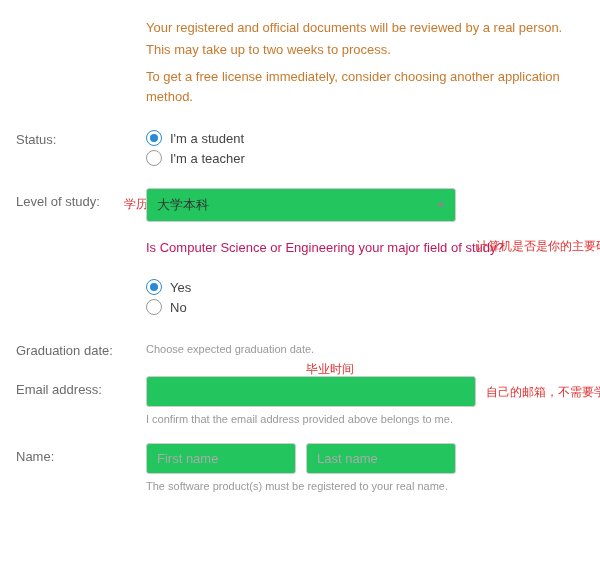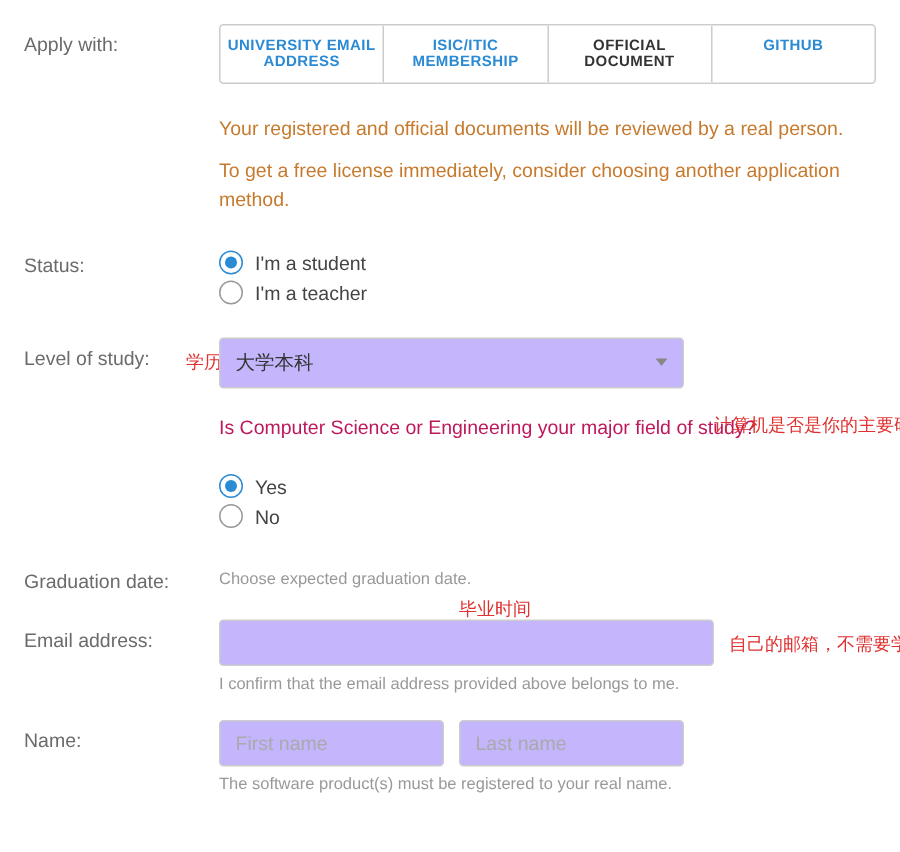--- a/index.html
+++ b/index.html
@@ -31,21 +31,21 @@
     margin-right: 8px; display: inline-flex; align-items: center; justify-content: center;
     cursor: pointer; background: #fff;
   }
   .radio.checked::after {
     content: ""; width: 8px; height: 8px; background: #2a8ad4; border-radius: 50%;
   }
   .radio.checked { border-color: #2a8ad4; }
   .radio-label { color: #444; font-size: 13px; }
   .select, .text-input {
     width: 100%; border: 1px solid #ccc; border-radius: 3px;
-    padding: 7px 10px; font-size: 13px; color: #333; background: #c4b5fd;
+    padding: 7px 10px; font-size: 13px; color: #333; background: #22c55e;
     outline: none;
   }
   .select { display: flex; justify-content: space-between; align-items: center; cursor: pointer; }
   .select-wrap { max-width: 310px; }
   .caret {
     width: 0; height: 0; border-left: 4px solid transparent; border-right: 4px solid transparent;
     border-top: 5px solid #888;
   }
   .question { color: #be185d; margin-bottom: 24px; }
   .annot {
@@ -60,36 +60,26 @@
   .name-inputs .text-input { flex: 1; max-width: 150px; }
   .text-input::placeholder { color: #aaa; }
   .grad-input { max-width: 140px; }
   .email-input { max-width: 330px; }
 </style>
 </head>
 <body>
 
 <div class="form">
 
-  <div class="row">
-    <div class="label-col">Apply with:</div>
-    <div class="field-col">
-      <div class="tabs">
-        <div class="tab">UNIVERSITY EMAIL ADDRESS</div>
-        <div class="tab">ISIC/ITIC MEMBERSHIP</div>
-        <div class="tab active">OFFICIAL DOCUMENT</div>
-        <div class="tab">GITHUB</div>
-      </div>
-    </div>
-  </div>
 
   <div class="row">
     <div class="label-col"></div>
     <div class="field-col">
       <div class="info-text">Your registered and official documents will be reviewed by a real person.</div>
+      <div class="info-text">This may take up to two weeks to process.</div>
       <div class="info-text" style="margin-top:8px">To get a free license immediately, consider choosing another application method.</div>
     </div>
   </div>
 
   <div class="row">
     <div class="label-col">Status:</div>
     <div class="field-col">
       <div class="radio-row">
         <span class="radio checked"></span>
         <span class="radio-label">I'm a student</span>

